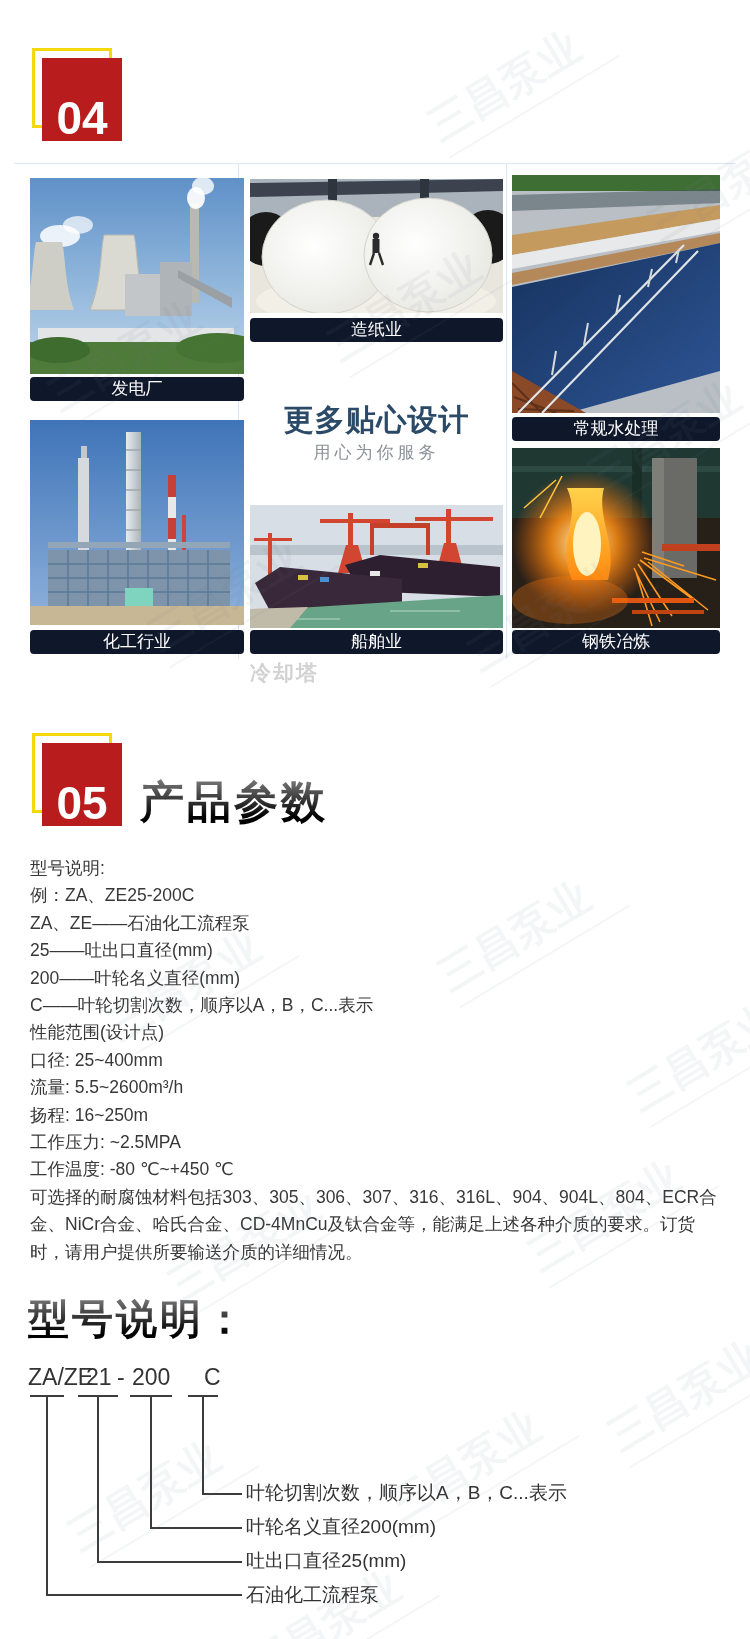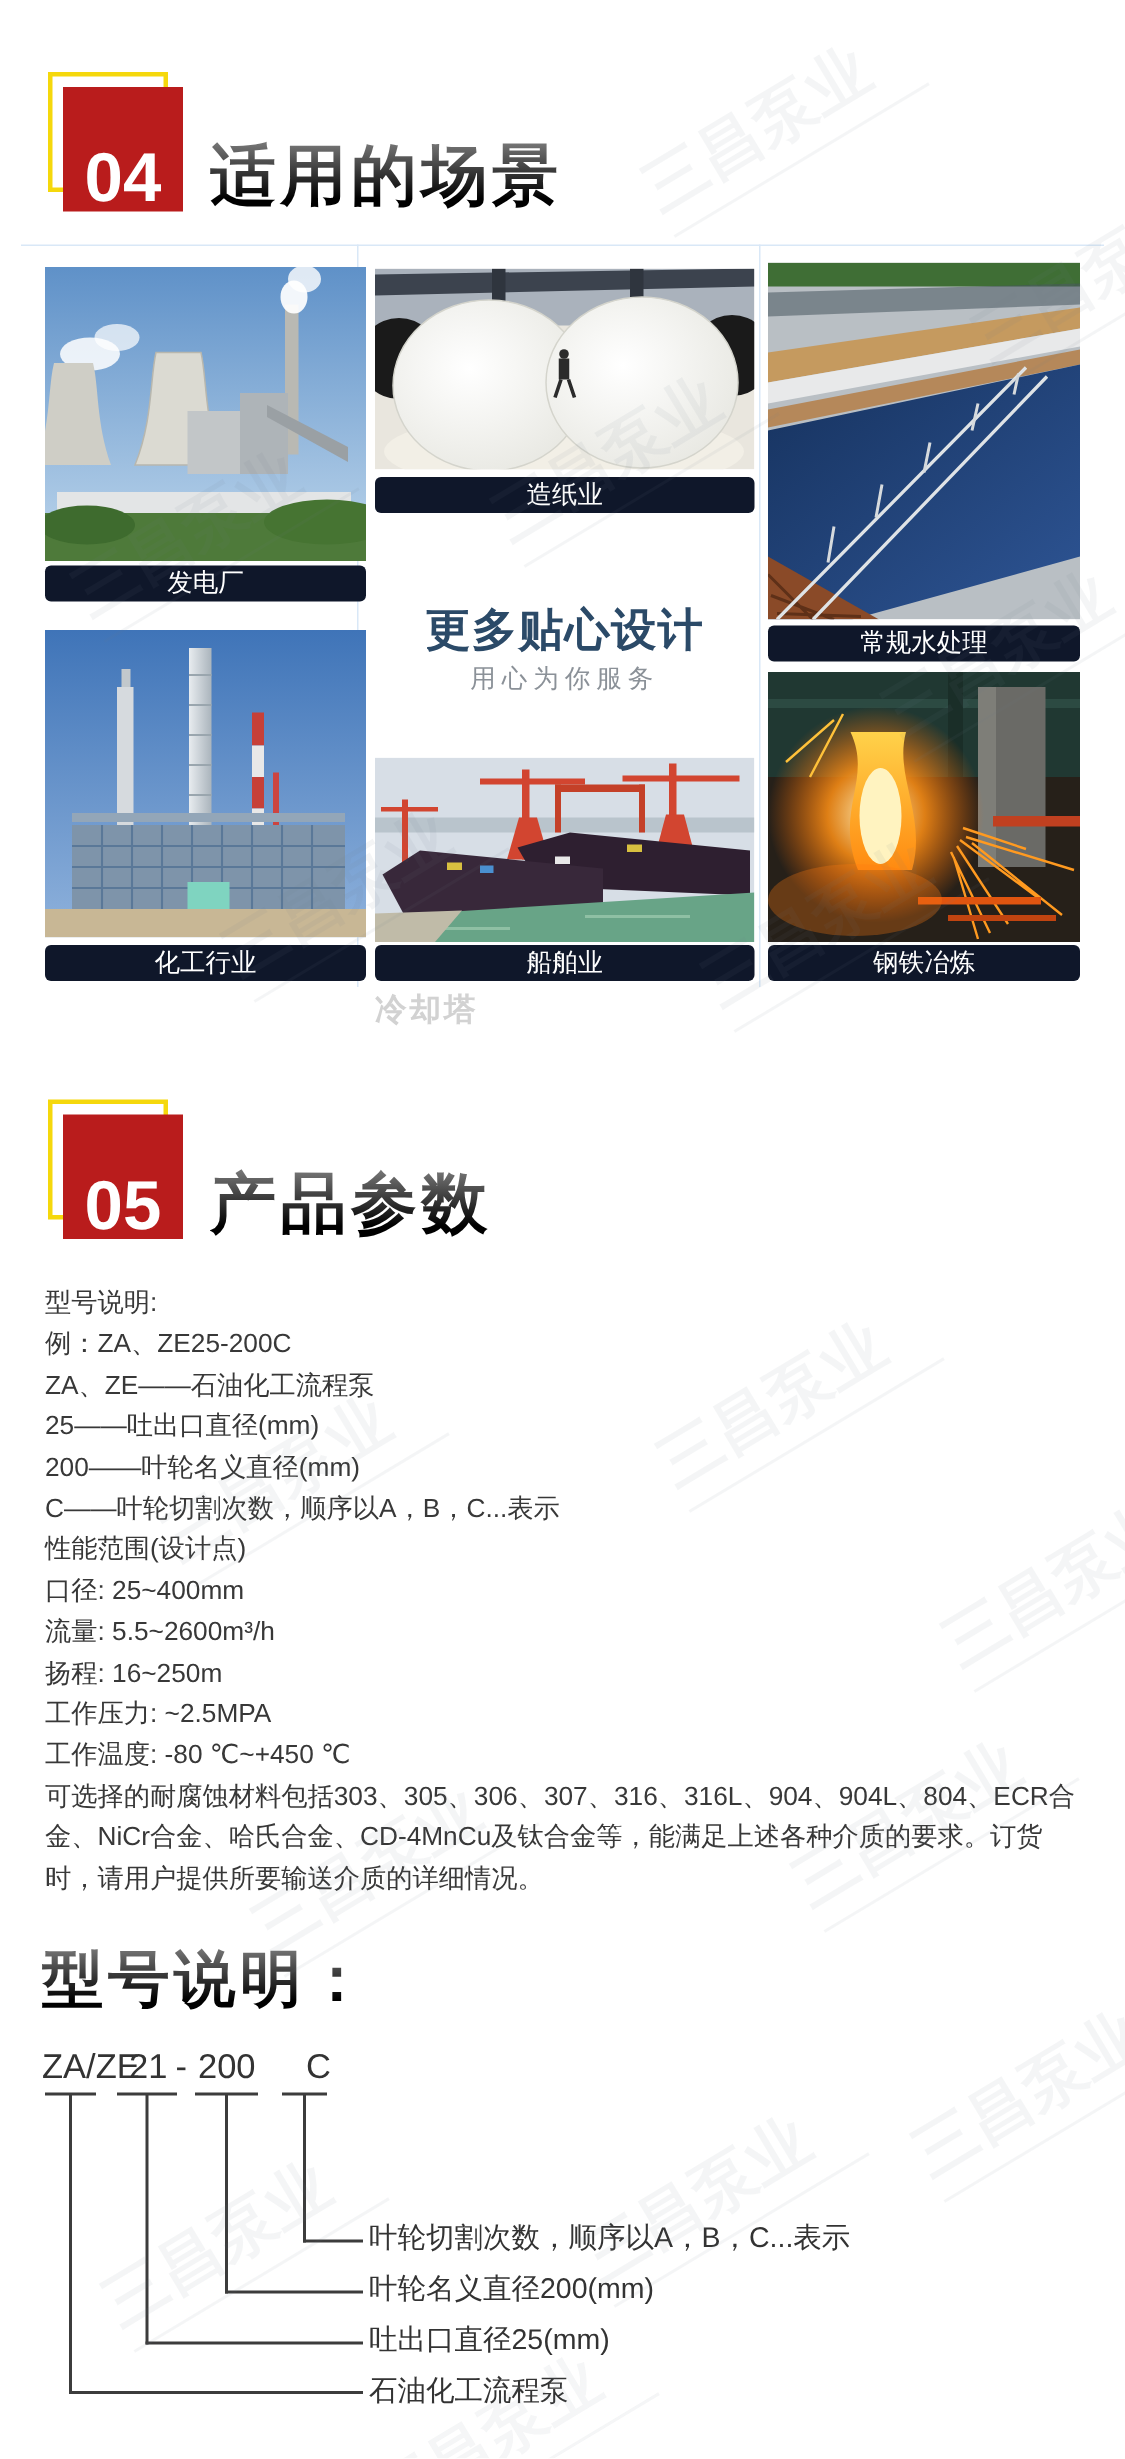--- a/index.html
+++ b/index.html
@@ -67,21 +67,20 @@
     <span class="wm" style="left:380px;top:1430px">三昌泵业</span>
     <span class="wm" style="left:600px;top:1360px">三昌泵业</span>
     <span class="wm" style="left:240px;top:1590px">三昌泵业</span>
   </div>
 
   <div class="sec-header" style="top:48px">
     <div class="sq-outline"></div>
     <div class="sq-solid">
       <span>04</span>
     </div>
-    <h2 class="sec-title grad-text">适用的场景</h2>
   </div>
 
   <div class="gridline" style="left:14px;top:163px;width:722px;height:1px"></div>
   <div class="gridline" style="left:238px;top:163px;width:1px;height:495px"></div>
   <div class="gridline" style="left:506px;top:163px;width:1px;height:495px"></div>
 
   <figure class="scene" style="left:30px;top:178px;width:214px;height:196px">
     <svg viewBox="0 0 214 196" preserveAspectRatio="none">
       <defs>
           <linearGradient id="pp-sky" x1="0" y1="0" x2="0" y2="1">

